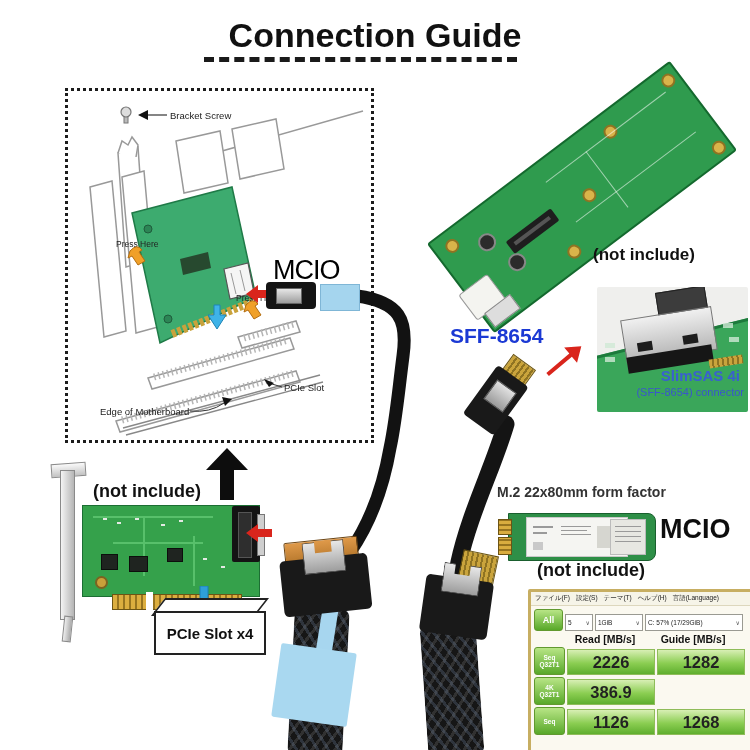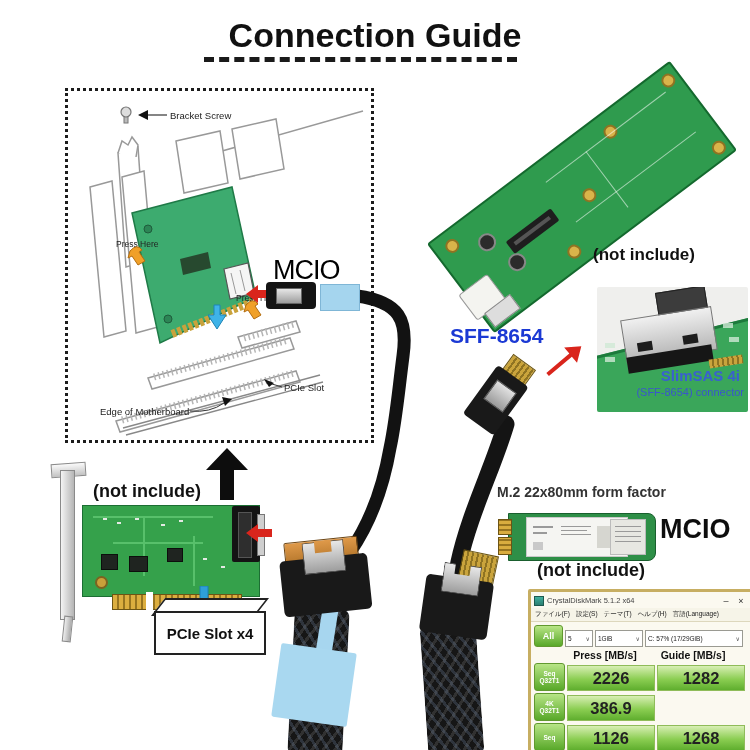--- a/index.html
+++ b/index.html
@@ -309,26 +309,20 @@
     <div class="scrib" style="left:4px;top:6px;width:26px;height:1px;"></div>
     <div class="scrib" style="left:4px;top:11px;width:26px;height:1px;"></div>
     <div class="scrib" style="left:4px;top:16px;width:26px;height:1px;"></div>
     <div class="scrib" style="left:4px;top:21px;width:26px;height:1px;"></div>
   </div>
 </div>
 <div class="abs nvme">MCIO</div>
 <div class="abs notinc" style="left:537px;top:560px;font-size:18px;">(not include)</div>
 
 <div class="abs cdm">
-  <div class="tbar">
-    <div class="appicon"></div>
-    <div class="ttext">CrystalDiskMark 5.1.2 x64</div>
-    <div class="wbtn">–</div>
-    <div class="wbtn">×</div>
-  </div>
   <div class="menu">
     <span>ファイル(F)</span>
     <span>設定(S)</span>
     <span>テーマ(T)</span>
     <span>ヘルプ(H)</span>
     <span>言語(Language)</span>
   </div>
   <div class="body">
     <div class="row">
       <div class="gbtn allbtn">All</div>
@@ -340,21 +334,21 @@
           <span>1GiB</span>
           <span class="chev">∨</span>
         </div>
       <div class="sel" style="width:92px;">
           <span>C: 57% (17/29GiB)</span>
           <span class="chev">∨</span>
         </div>
     </div>
     <div class="hdr">
       <div class="h1"></div>
-      <div class="h2">Press [MB/s]</div>
+      <div class="h2">Read [MB/s]</div>
       <div class="h3">Guide [MB/s]</div>
     </div>
     <div class="row">
       <div class="gbtn rlab">Seq Q32T1</div>
       <div class="cell">2226</div>
       <div class="cell">1282</div>
     </div>
     <div class="row">
       <div class="gbtn rlab">4K Q32T1</div>
       <div class="cell">386.9</div>

